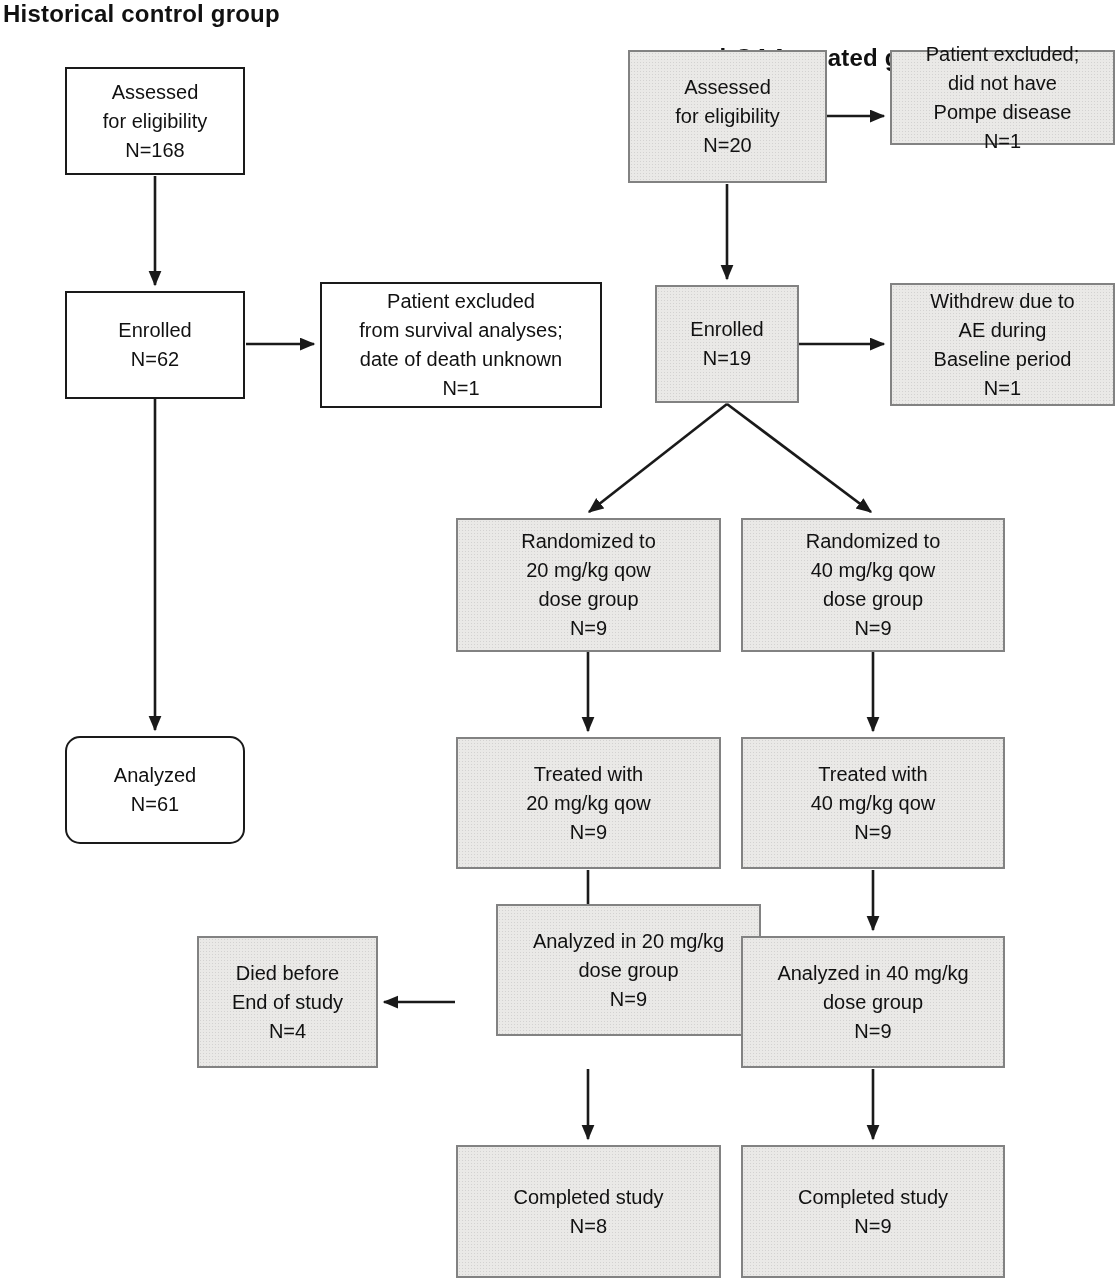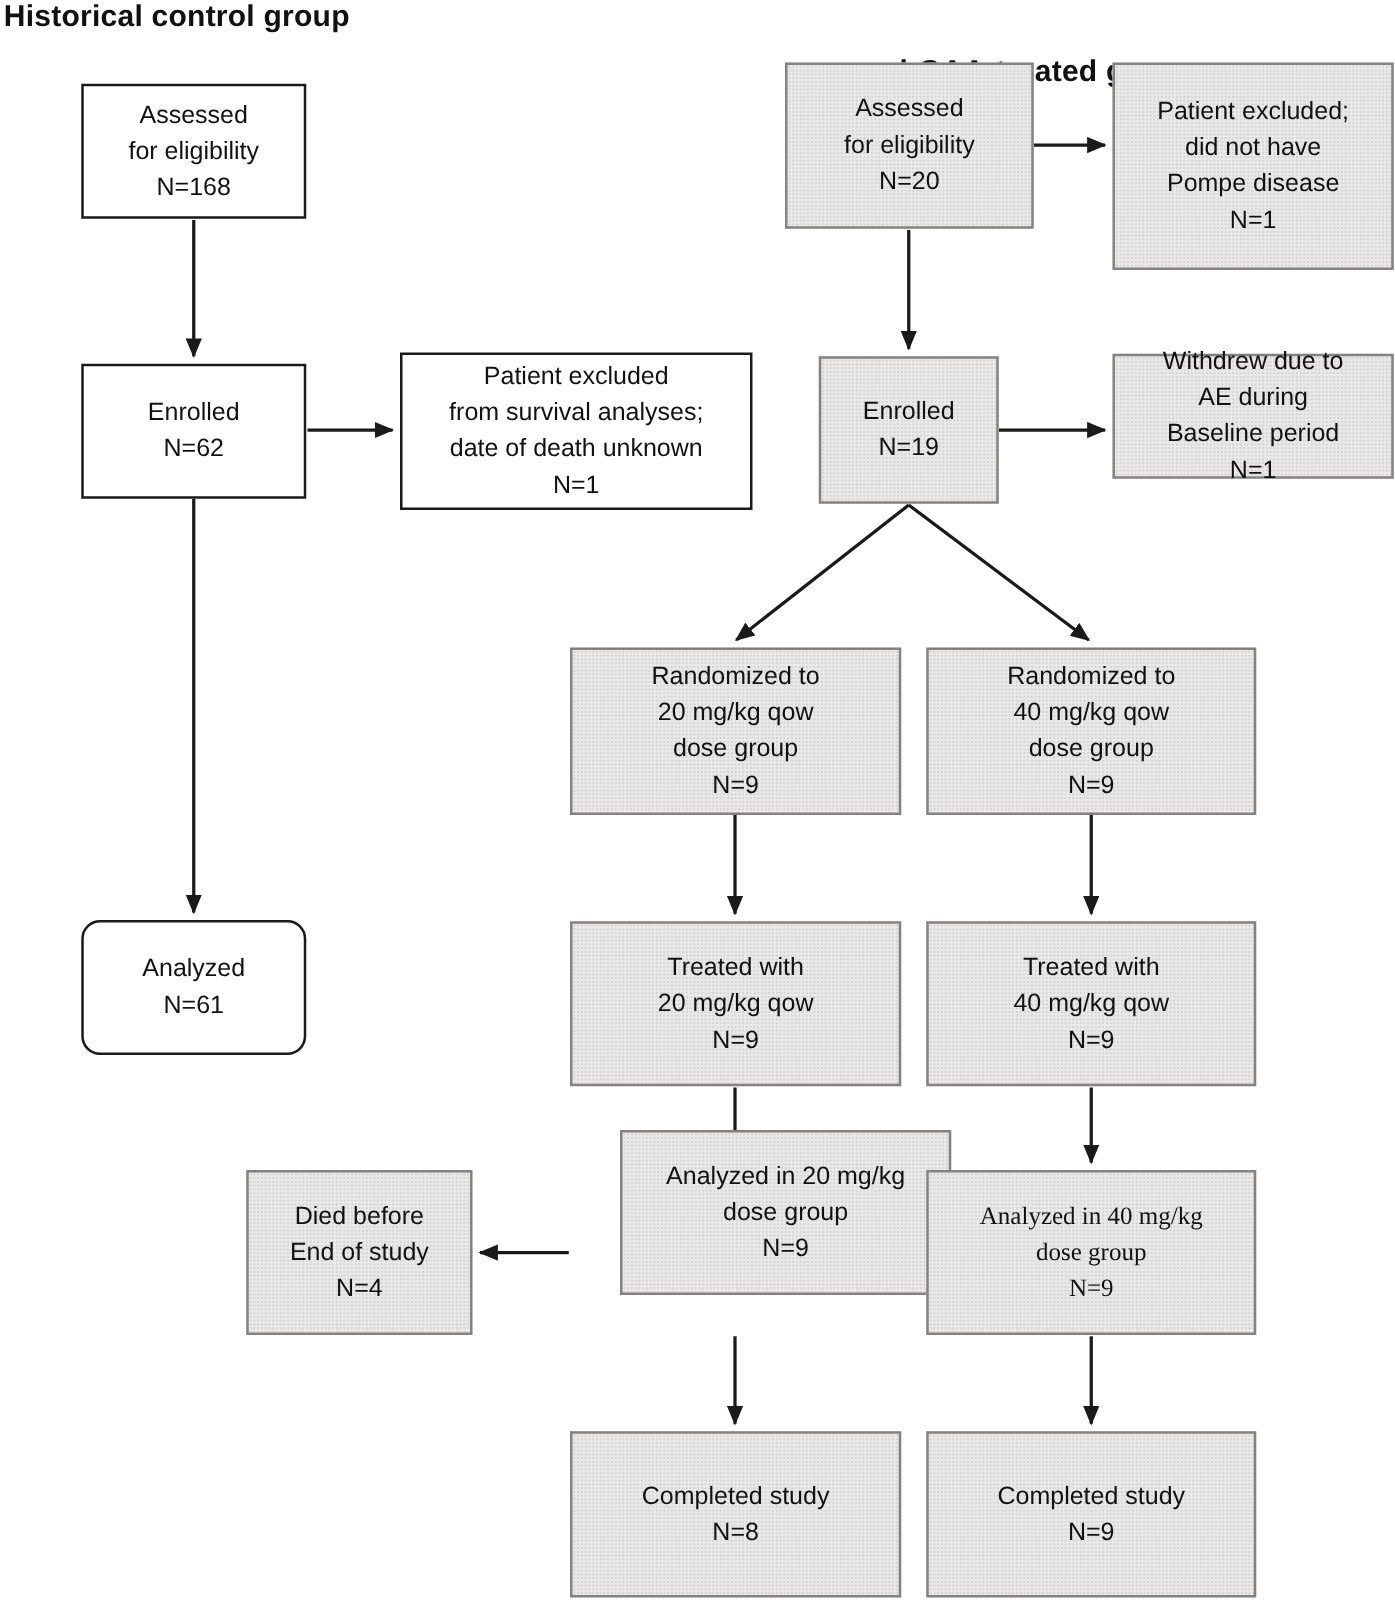--- a/index.html
+++ b/index.html
@@ -106,27 +106,27 @@
   <div class="box white" style="left:320px; top:282px; width:282px; height:126px;text-align:center;">Patient excluded
 from survival analyses;
 date of death unknown
 N=1</div>
   <div class="box white" style="left:65px; top:736px; width:180px; height:108px;border-radius:15px;">Analyzed
 N=61</div>
 
   <div class="box gray" style="left:628px; top:50px; width:199px; height:133px;">Assessed
 for eligibility
 N=20</div>
-  <div class="box gray" style="left:890px; top:50px; width:225px; height:166px;">Patient excluded;
+  <div class="box gray" style="left:890px; top:50px; width:225px; height:95px;">Patient excluded;
 did not have
 Pompe disease
 N=1</div>
   <div class="box gray" style="left:655px; top:285px; width:144px; height:118px;">Enrolled
 N=19</div>
-  <div class="box gray" style="left:890px; top:283px; width:225px; height:100px;">Withdrew due to
+  <div class="box gray" style="left:890px; top:283px; width:225px; height:123px;">Withdrew due to
 AE during
 Baseline period
 N=1</div>
 
   <div class="box gray" style="left:456px; top:518px; width:265px; height:134px;">Randomized to
 20 mg/kg qow
 dose group
 N=9</div>
   <div class="box gray" style="left:741px; top:518px; width:264px; height:134px;">Randomized to
 40 mg/kg qow
@@ -139,21 +139,21 @@
   <div class="box gray" style="left:741px; top:737px; width:264px; height:132px;">Treated with
 40 mg/kg qow
 N=9</div>
 
   <div class="box gray" style="left:197px; top:936px; width:181px; height:132px;">Died before
 End of study
 N=4</div>
   <div class="box gray" style="left:456px; top:904px; width:265px; height:132px;margin-left:40px;">Analyzed in 20 mg/kg
 dose group
 N=9</div>
-  <div class="box gray" style="left:741px; top:936px; width:264px; height:132px;font-family:Liberation Serif, serif;">Analyzed in 40 mg/kg
+  <div class="box gray" style="left:741px; top:936px; width:264px; height:132px;">Analyzed in 40 mg/kg
 dose group
 N=9</div>
 
   <div class="box gray" style="left:456px; top:1145px; width:265px; height:133px;">Completed study
 N=8</div>
   <div class="box gray" style="left:741px; top:1145px; width:264px; height:133px;">Completed study
 N=9</div>
 
 </div>
 

